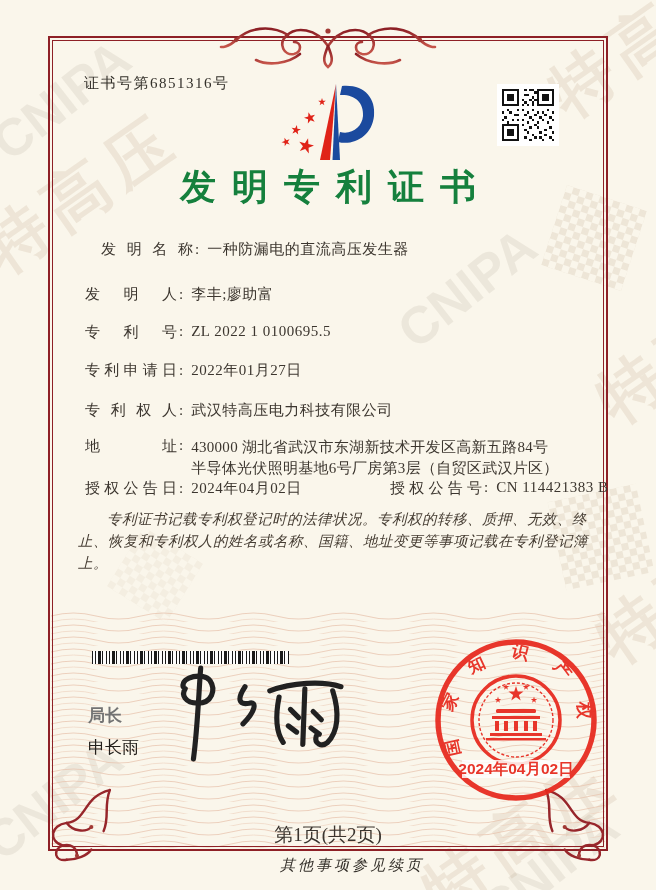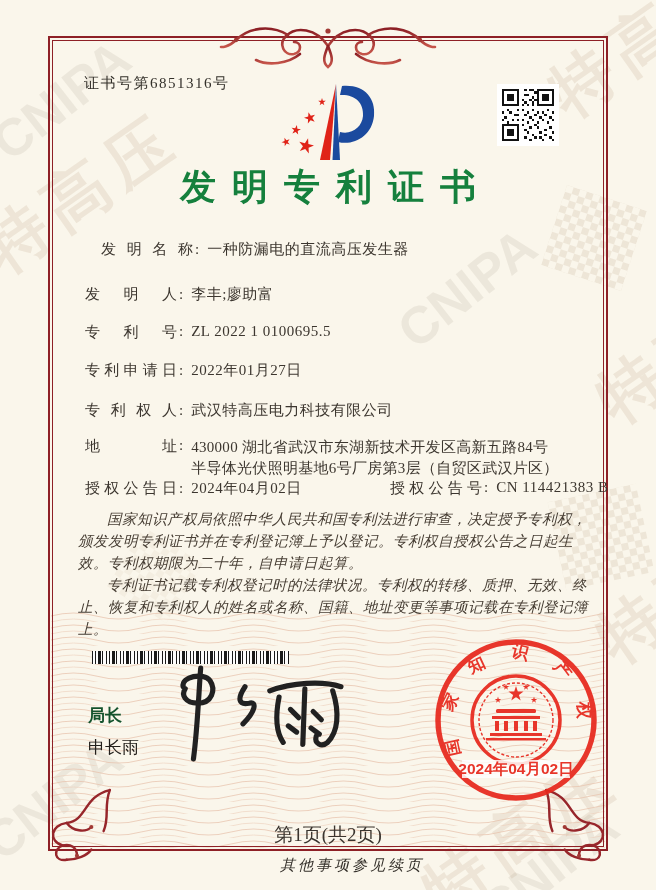--- a/index.html
+++ b/index.html
@@ -49,21 +49,21 @@
   .fvalue{letter-spacing:.5px;}
   .addr-val{display:inline-block;vertical-align:top;line-height:21px;white-space:normal;width:372px;letter-spacing:.3px;}
   .grant2{position:absolute;left:305px;top:0;}
   
   .legal{position:absolute;left:78px;right:58px;top:508px;z-index:3;font-size:14.5px;line-height:22px;color:#463d33;font-style:italic;letter-spacing:.5px;}
   .legal p{text-indent:2em;}
   .legal p + p{}
   
   .barcode{position:absolute;left:92px;top:651px;width:197px;height:13px;z-index:3;
     background:repeating-linear-gradient(90deg,#191919 0 1.5px,#fdfdfd 1.5px 3px,#191919 3px 4px,#fdfdfd 4px 6.5px,#191919 6.5px 9px,#fdfdfd 9px 10px,#191919 10px 11px,#fdfdfd 11px 14px);}
-  .sig-title{position:absolute;left:88px;top:704px;font-size:17px;font-weight:600;font-family:"Liberation Sans","DejaVu Sans",sans-serif;color:#14532d;z-index:3;}
+  .sig-title{position:absolute;left:88px;top:704px;font-size:17px;font-weight:600;font-family:"Liberation Sans","DejaVu Sans",sans-serif;color:#737373;z-index:3;}
   .sig-name{position:absolute;left:88px;top:736px;font-size:17px;font-weight:400;font-family:"Liberation Sans","DejaVu Sans",sans-serif;color:#23201c;z-index:3;}
   .sig-script{position:absolute;left:168px;top:664px;width:185px;height:98px;z-index:3;}
   
   .seal{position:absolute;left:428px;top:638px;width:176px;height:166px;z-index:4;}
   
   .page-no{position:absolute;left:0;right:0;top:822px;text-align:center;font-size:19px;color:#3a342e;z-index:3;}
   .cont-note{position:absolute;left:0;right:0;top:856px;text-align:center;font-size:15px;font-style:italic;letter-spacing:3px;color:#332f29;z-index:3;margin-left:48px;}
 </style>
 </head>
 <body>
@@ -207,21 +207,20 @@
   <div class="frow" style="top:437px;">
     <span class="flabel">地址</span><span class="colon">:</span><span class="addr-val"><span>430000 湖北省武汉市东湖新技术开发区高新五路84号</span><br><span>半导体光伏照明基地6号厂房第3层（自贸区武汉片区）</span></span>
   </div>
   <div class="frow" style="top:479px;">
     <span class="flabel">授权公告日</span><span class="colon">:</span><span class="fvalue">2024年04月02日</span>
     <span class="grant2"><span class="flabel">授权公告号</span><span class="colon">:</span><span class="fvalue">CN 114421383 B</span></span>
   </div>
 </div>
 
 <div class="legal">
-  <p>国家知识产权局依照中华人民共和国专利法进行审查，决定授予专利权，颁发发明专利证书并在专利登记簿上予以登记。专利权自授权公告之日起生效。专利权期限为二十年，自申请日起算。</p>
   <p>专利证书记载专利权登记时的法律状况。专利权的转移、质押、无效、终止、恢复和专利权人的姓名或名称、国籍、地址变更等事项记载在专利登记簿上。</p>
 </div>
 
 <div class="barcode"></div>
 
 <div class="sig-title">局长</div>
 <div class="sig-name">申长雨</div>
 <svg class="sig-script" viewBox="0 0 170 95">
   <g stroke="#212121" stroke-width="5" fill="none" stroke-linecap="round" stroke-linejoin="round">
     <path d="M27,4 C25,30 24,62 20,92"></path>

